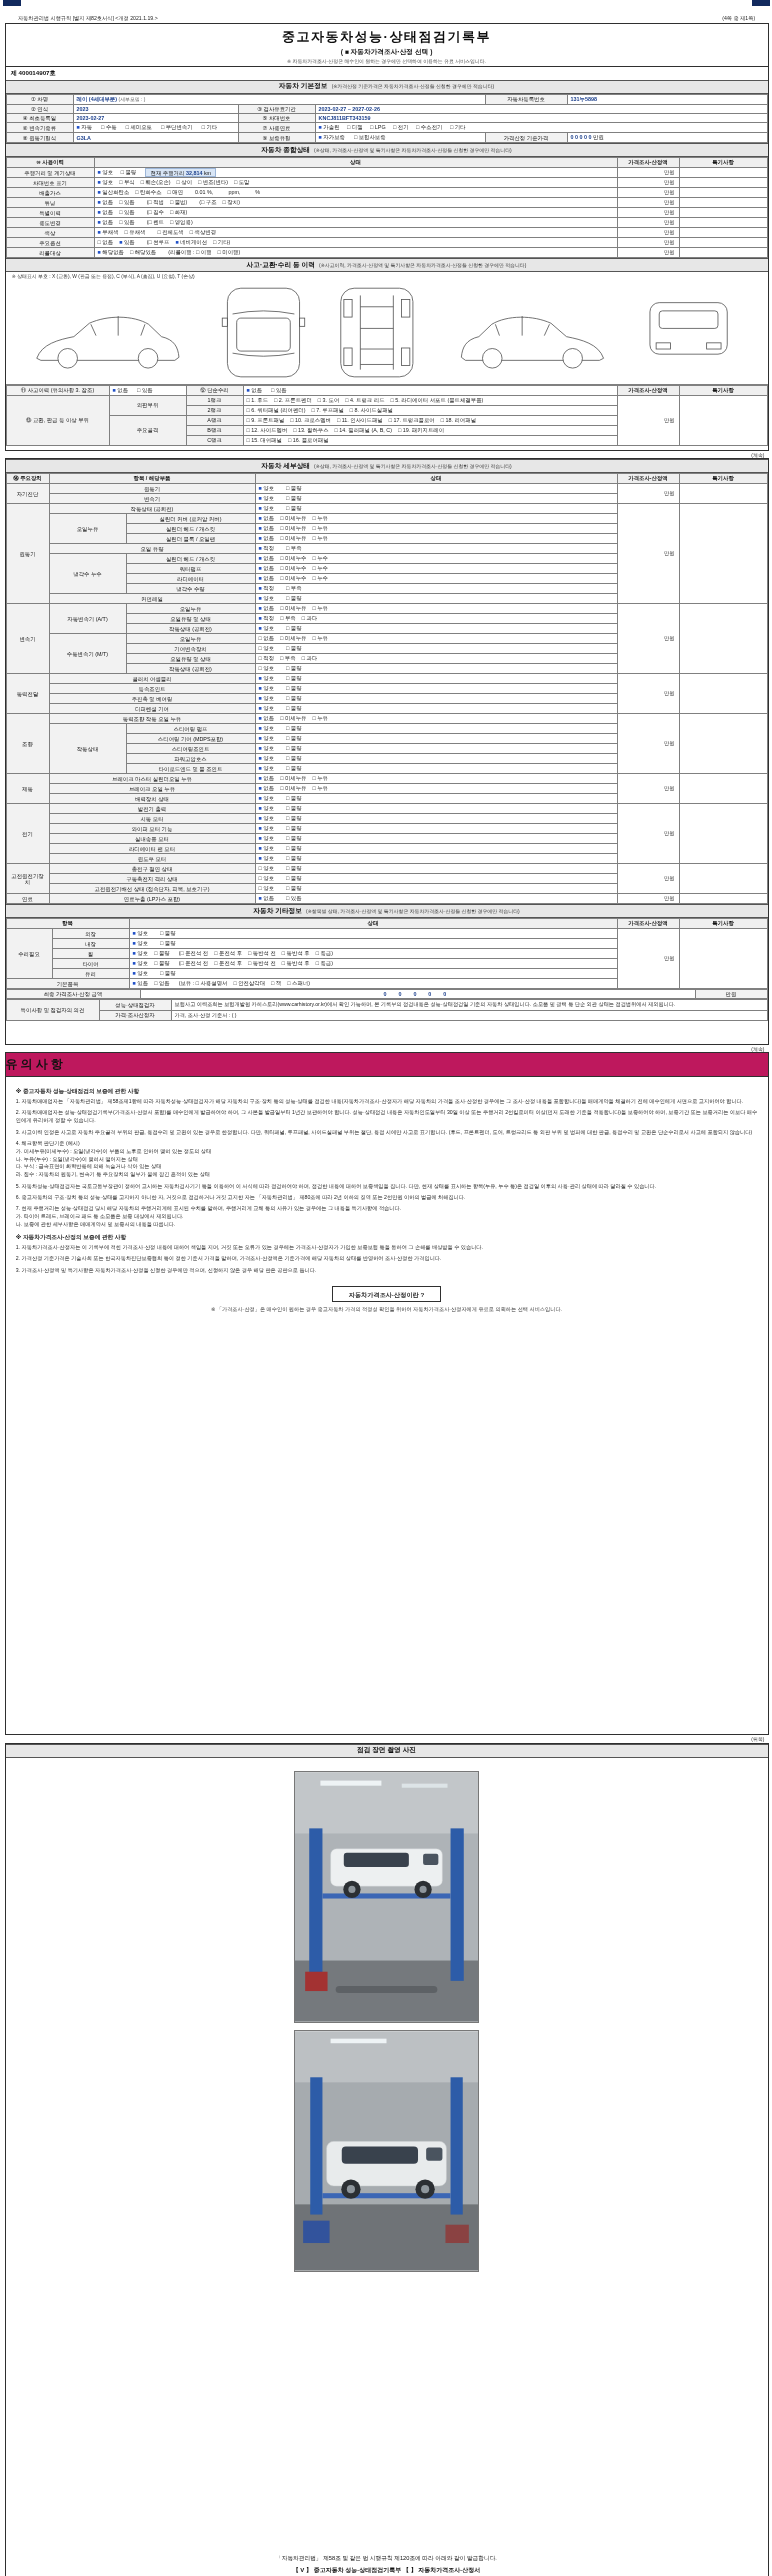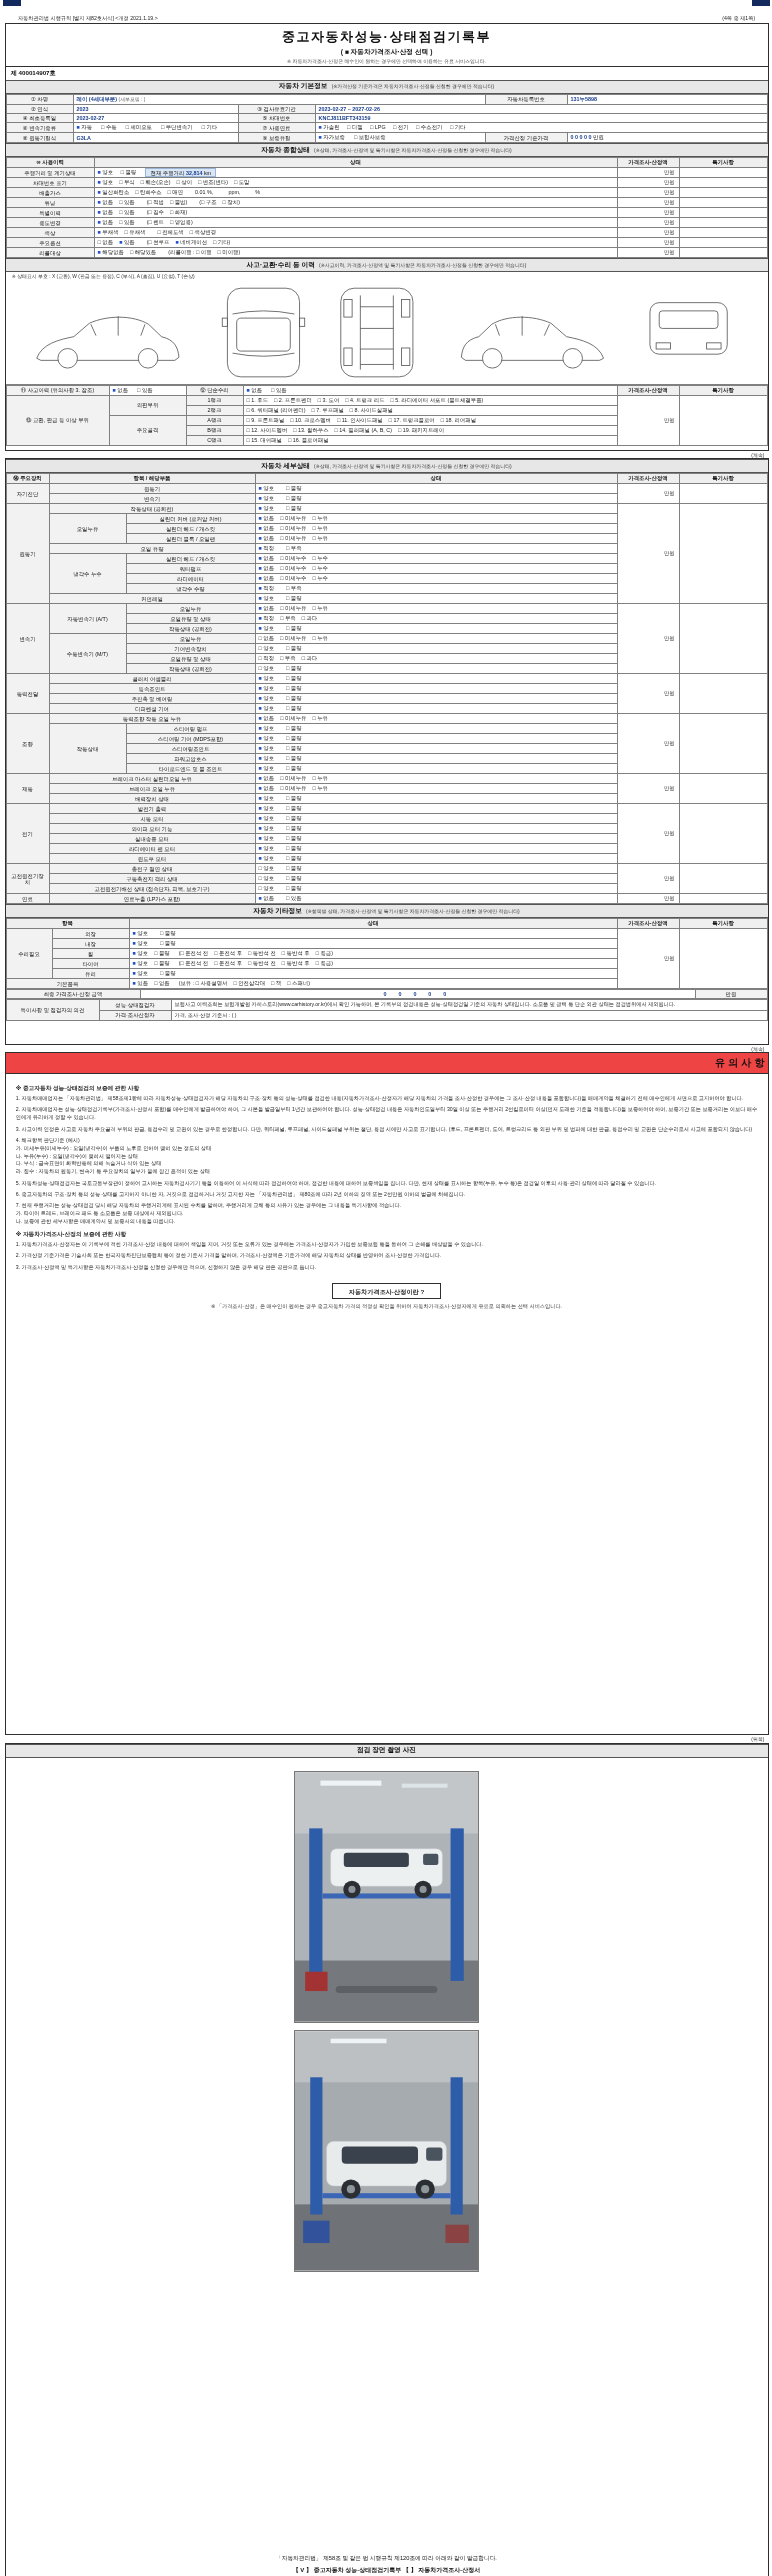--- a/index.html
+++ b/index.html
@@ -28,21 +28,21 @@
 .val{color:#1a3e8c;font-weight:bold}
 .gray{color:#666;font-size:4.9px;font-weight:normal}
 .price{text-align:right;color:#333;font-size:5.2px;padding-right:4.1px}
 .remark{background:#fff}
 .hl{background:#d9e6f6;border:0.5px solid #9db6d8;padding:0.5px 4.1px;margin-left:9.3px;font-size:5.4px}
 .dg{padding:2.1px 5.2px;border-bottom:0.5px solid #808080}
 .legend{font-size:4.9px;color:#333;padding:1px 6.2px}
 .finval{color:#1a3e8c;font-weight:bold;letter-spacing:5.2px;text-align:center}
 .optxt{white-space:pre-line;font-size:5.2px;line-height:1.35;color:#222}
 .n-body{padding:6.2px 10.3px 5.2px;font-size:5.2px;line-height:1.5;color:#1c1c1c}
-.n-title{text-align:right;font-weight:bold;font-size:10px;letter-spacing:3.1px;padding:2.6px 0;border-bottom:0.8px solid #2f2f2f;background:#ef4444}
+.n-title{text-align:left;font-weight:bold;font-size:12px;letter-spacing:3.1px;padding:2.6px 0;border-bottom:0.8px solid #2f2f2f;background:#be185d}
 .n-sec{font-weight:bold;font-size:5.7px;margin:4.1px 0 2.6px}
 .n-item{white-space:pre-line;margin-bottom:3.6px;text-align:justify}
 .selbox{display:block;width:fit-content;margin:11.3px auto 4.1px;border:0.8px solid #2f2f2f;padding:2.6px 15.5px;font-weight:bold;font-size:6.2px}
 .selnote{text-align:center;font-size:5.2px;color:#333}
 .photos{display:flex;flex-direction:column;align-items:center;gap:7.2px;margin-top:13.4px}
 .photo{border:0.5px solid #777;display:block}
 .spacer{flex:1}
 .signbar{background:#e7e7e7;border-top:0.5px solid #555;border-bottom:0.5px solid #555;position:relative;text-align:center;font-weight:bold;font-size:7.2px;padding:3.6px 0;letter-spacing:2.1px}
 .fee{position:absolute;right:5.2px;top:2.1px;background:#d9e6f6;border:0.5px solid #9db6d8;font-size:6.2px;letter-spacing:0;padding:1.5px 5.2px;color:#15418f;font-weight:bold}
 .footer{padding:8.2px 0 5.2px;text-align:center}

